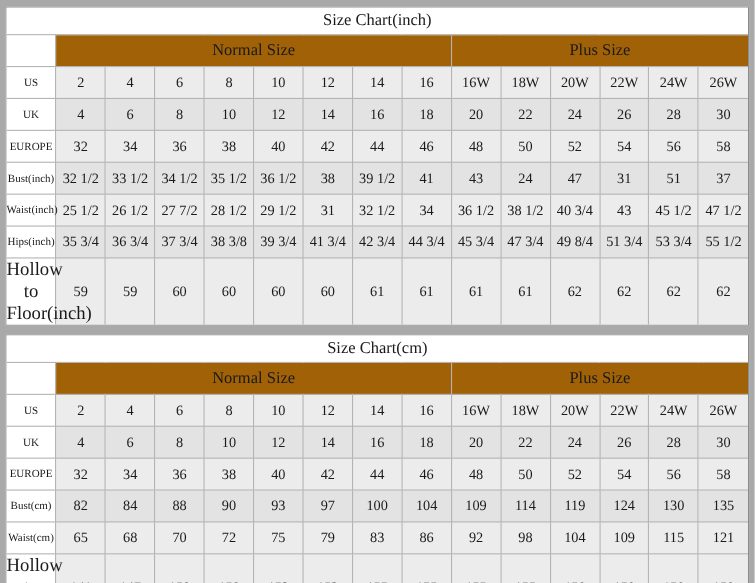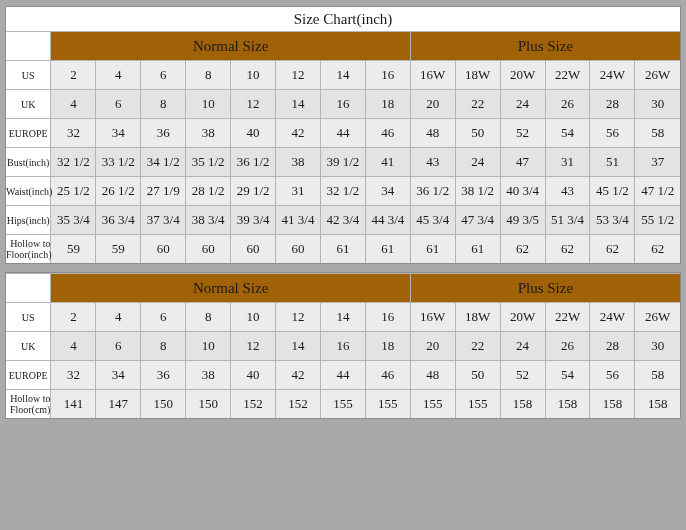--- a/index.html
+++ b/index.html
@@ -58,22 +58,21 @@
   .corner-cell {
     background: #ffffff;
     border-left: none;
   }
   .rowlabel {
     background: #ffffff;
     font-size: 10px;
     border-left: none;
   }
   .rowlabel.small {
-    font-size: 10px;
-    text-align: right;
+    font-size: 17px;
   }
   .datacell {
     background: #eeeeee;
   }
   tr.bandA td.datacell { background: #ececec; }
   tr.bandB td.datacell { background: #e3e3e3; }
   .last-row td { border-bottom: none; }
   .chart td:last-child { border-right: none; }
 </style>
 </head>
@@ -157,46 +156,46 @@
           <td class="datacell">24</td>
           <td class="datacell">47</td>
           <td class="datacell">31</td>
           <td class="datacell">51</td>
           <td class="datacell">37</td>
         </tr>
         <tr class="bandA">
           <td class="rowlabel">Waist(inch)</td>
           <td class="datacell">25 1/2</td>
           <td class="datacell">26 1/2</td>
-          <td class="datacell">27 1/9</td>
+          <td class="datacell">27 7/2</td>
           <td class="datacell">28 1/2</td>
           <td class="datacell">29 1/2</td>
           <td class="datacell">31</td>
           <td class="datacell">32 1/2</td>
           <td class="datacell">34</td>
           <td class="datacell">36 1/2</td>
           <td class="datacell">38 1/2</td>
           <td class="datacell">40 3/4</td>
           <td class="datacell">43</td>
           <td class="datacell">45 1/2</td>
           <td class="datacell">47 1/2</td>
         </tr>
         <tr class="bandB">
           <td class="rowlabel">Hips(inch)</td>
           <td class="datacell">35 3/4</td>
           <td class="datacell">36 3/4</td>
           <td class="datacell">37 3/4</td>
-          <td class="datacell">38 3/4</td>
+          <td class="datacell">38 3/8</td>
           <td class="datacell">39 3/4</td>
           <td class="datacell">41 3/4</td>
           <td class="datacell">42 3/4</td>
           <td class="datacell">44 3/4</td>
           <td class="datacell">45 3/4</td>
           <td class="datacell">47 3/4</td>
-          <td class="datacell">49 3/5</td>
+          <td class="datacell">49 8/4</td>
           <td class="datacell">51 3/4</td>
           <td class="datacell">53 3/4</td>
           <td class="datacell">55 1/2</td>
         </tr>
         <tr class="bandA last-row">
           <td class="rowlabel small">Hollow to Floor(inch)</td>
           <td class="datacell">59</td>
           <td class="datacell">59</td>
           <td class="datacell">60</td>
           <td class="datacell">60</td>
@@ -212,20 +211,23 @@
           <td class="datacell">62</td>
         </tr>
       </tbody>
     </table>
   </div>
 
   <div class="chart">
     <table>
       <tbody>
         <tr>
+          <td class="title-cell" colspan="15">Size Chart(cm)</td>
+        </tr>
+        <tr>
           <td class="corner-cell"></td>
           <td class="group-cell" colspan="8">Normal Size</td>
           <td class="group-cell" colspan="6">Plus Size</td>
         </tr>
         <tr class="bandA">
           <td class="rowlabel">US</td>
           <td class="datacell">2</td>
           <td class="datacell">4</td>
           <td class="datacell">6</td>
           <td class="datacell">8</td>
@@ -266,20 +268,54 @@
           <td class="datacell">40</td>
           <td class="datacell">42</td>
           <td class="datacell">44</td>
           <td class="datacell">46</td>
           <td class="datacell">48</td>
           <td class="datacell">50</td>
           <td class="datacell">52</td>
           <td class="datacell">54</td>
           <td class="datacell">56</td>
           <td class="datacell">58</td>
+        </tr>
+        <tr class="bandB">
+          <td class="rowlabel">Bust(cm)</td>
+          <td class="datacell">82</td>
+          <td class="datacell">84</td>
+          <td class="datacell">88</td>
+          <td class="datacell">90</td>
+          <td class="datacell">93</td>
+          <td class="datacell">97</td>
+          <td class="datacell">100</td>
+          <td class="datacell">104</td>
+          <td class="datacell">109</td>
+          <td class="datacell">114</td>
+          <td class="datacell">119</td>
+          <td class="datacell">124</td>
+          <td class="datacell">130</td>
+          <td class="datacell">135</td>
+        </tr>
+        <tr class="bandA">
+          <td class="rowlabel">Waist(cm)</td>
+          <td class="datacell">65</td>
+          <td class="datacell">68</td>
+          <td class="datacell">70</td>
+          <td class="datacell">72</td>
+          <td class="datacell">75</td>
+          <td class="datacell">79</td>
+          <td class="datacell">83</td>
+          <td class="datacell">86</td>
+          <td class="datacell">92</td>
+          <td class="datacell">98</td>
+          <td class="datacell">104</td>
+          <td class="datacell">109</td>
+          <td class="datacell">115</td>
+          <td class="datacell">121</td>
         </tr>
         <tr class="bandA last-row">
           <td class="rowlabel small">Hollow to Floor(cm)</td>
           <td class="datacell">141</td>
           <td class="datacell">147</td>
           <td class="datacell">150</td>
           <td class="datacell">150</td>
           <td class="datacell">152</td>
           <td class="datacell">152</td>
           <td class="datacell">155</td>

